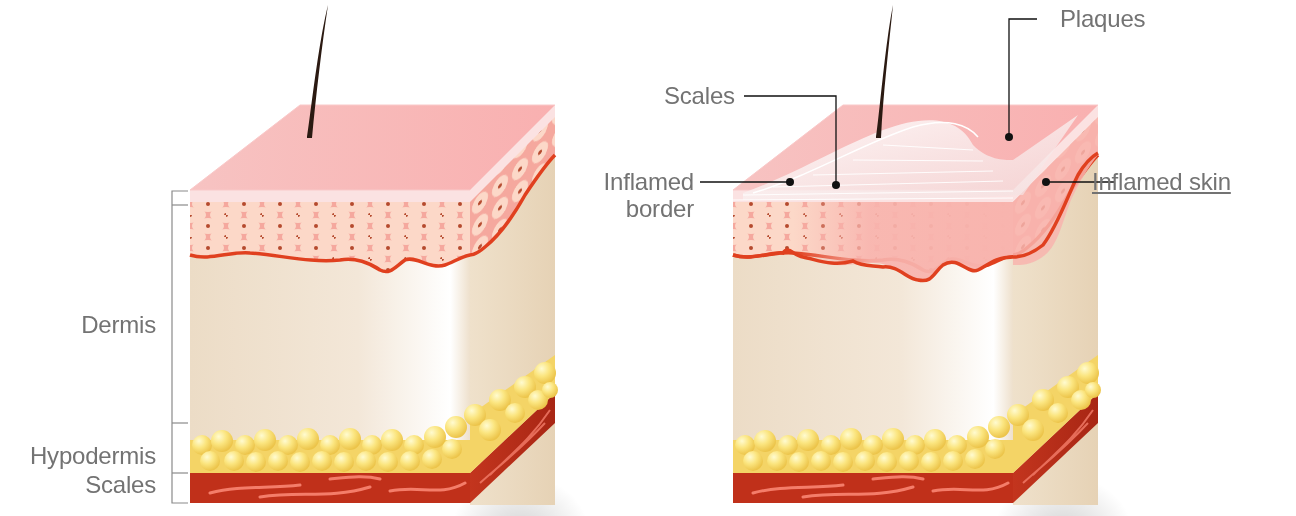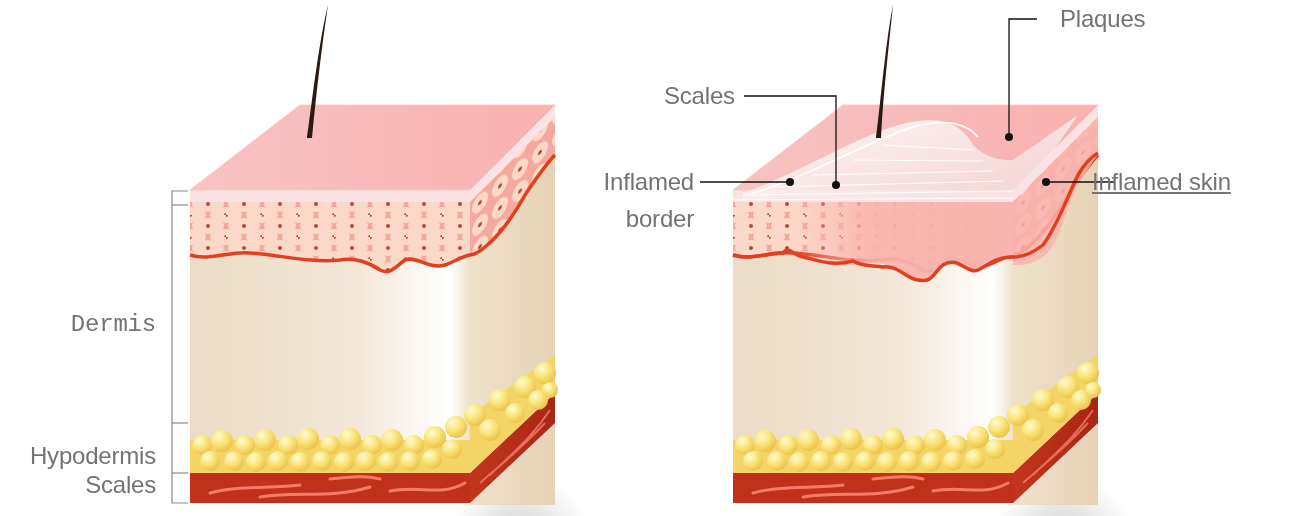--- a/index.html
+++ b/index.html
@@ -185,23 +185,23 @@
   </g>
   <g fill="#111">
     <circle cx="1009" cy="137" r="4"></circle>
     <circle cx="836" cy="185" r="4"></circle>
     <circle cx="790" cy="182" r="4"></circle>
     <circle cx="1046" cy="182" r="4"></circle>
   </g>
 </svg>
 
 
-<div class="lbl right" style="right:1140px; top:312px;font-family:Liberation Mono, monospace;">Dermis</div>
+<div class="lbl right" style="right:1140px; top:312px;">Dermis</div>
 <div class="lbl right" style="right:1140px; top:443px;">Hypodermis</div>
 <div class="lbl right" style="right:1140px; top:472px;">Scales</div>
 
 
 <div class="lbl" style="left:1060px; top:6px;">Plaques</div>
 <div class="lbl" style="left:664px; top:83px;">Scales</div>
 <div class="lbl right" style="right:602px; top:169px;">Inflamed</div>
-<div class="lbl right" style="right:602px; top:206px;">border</div>
+<div class="lbl right" style="right:602px; top:196px;">border</div>
 <div class="lbl" style="left:1092px; top:169px;text-decoration:underline;">Inflamed skin</div>
 </div>
 
 </body></html>

